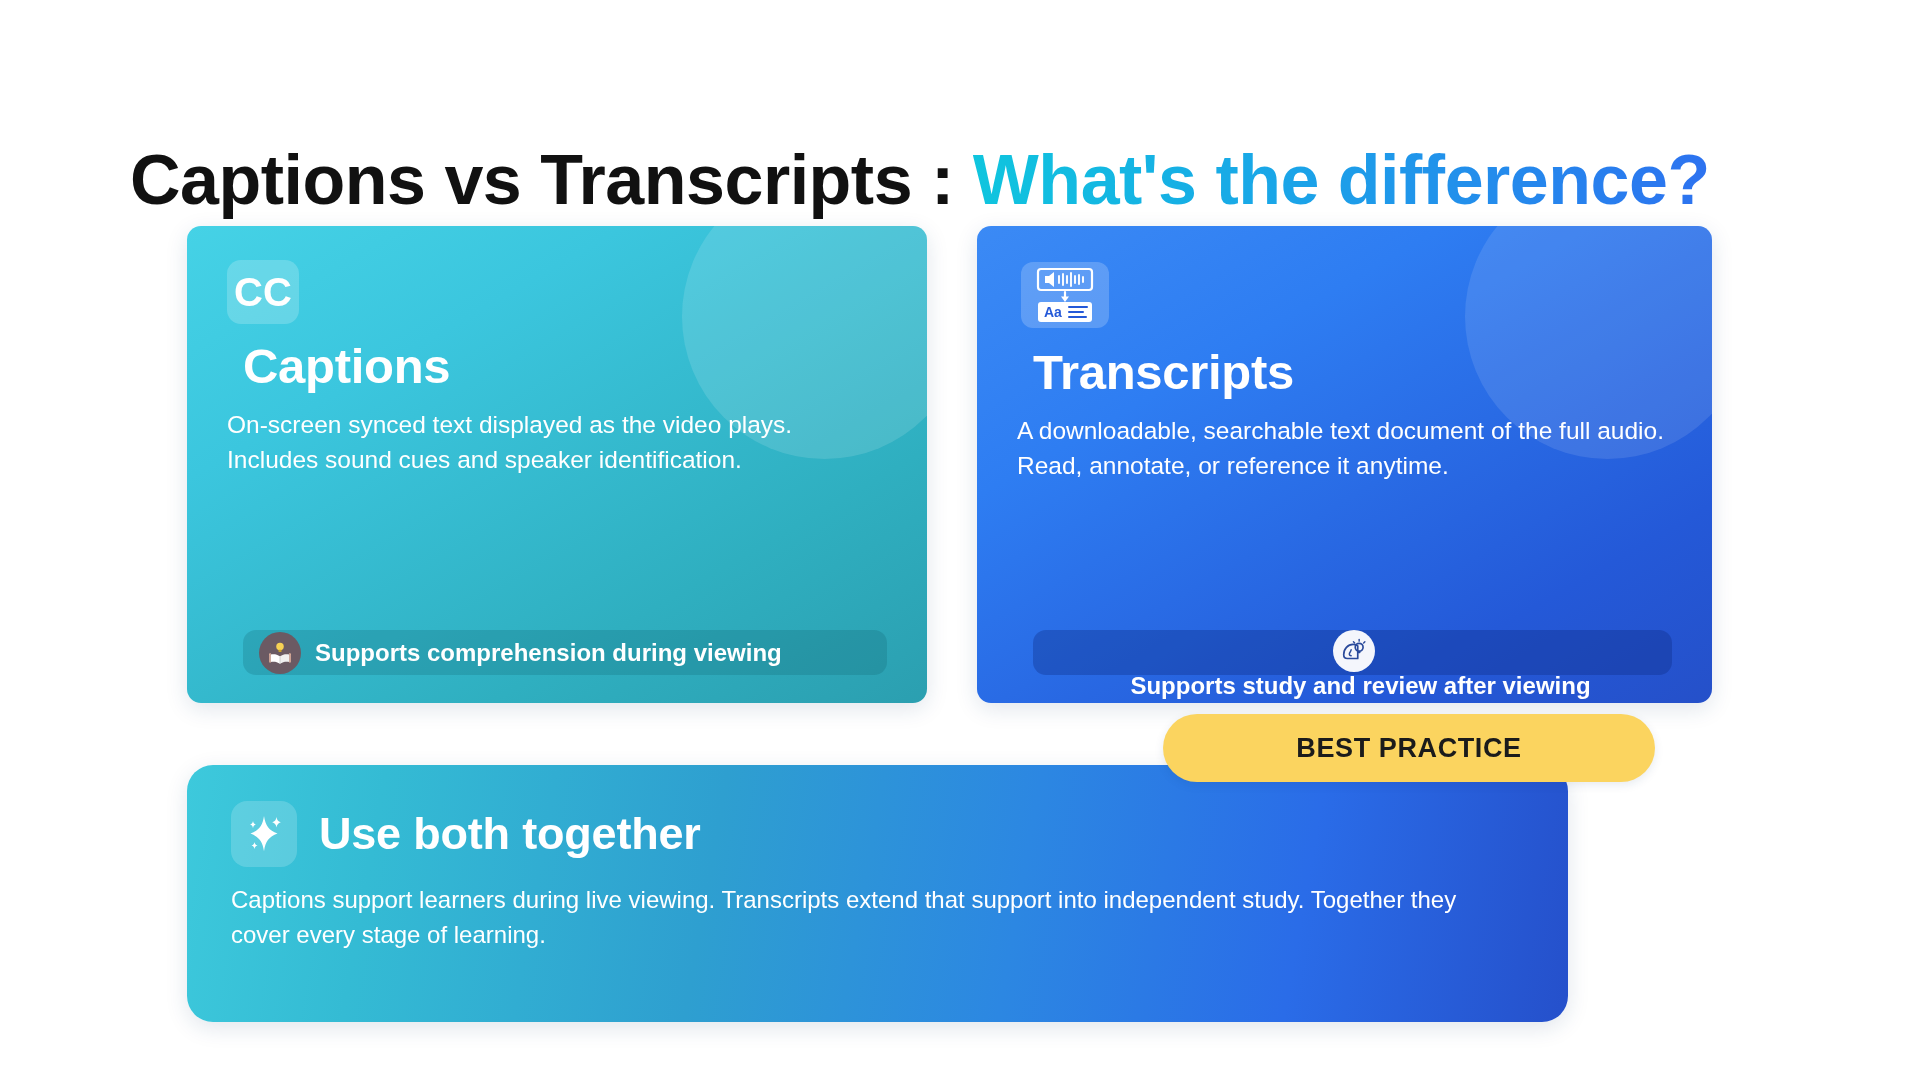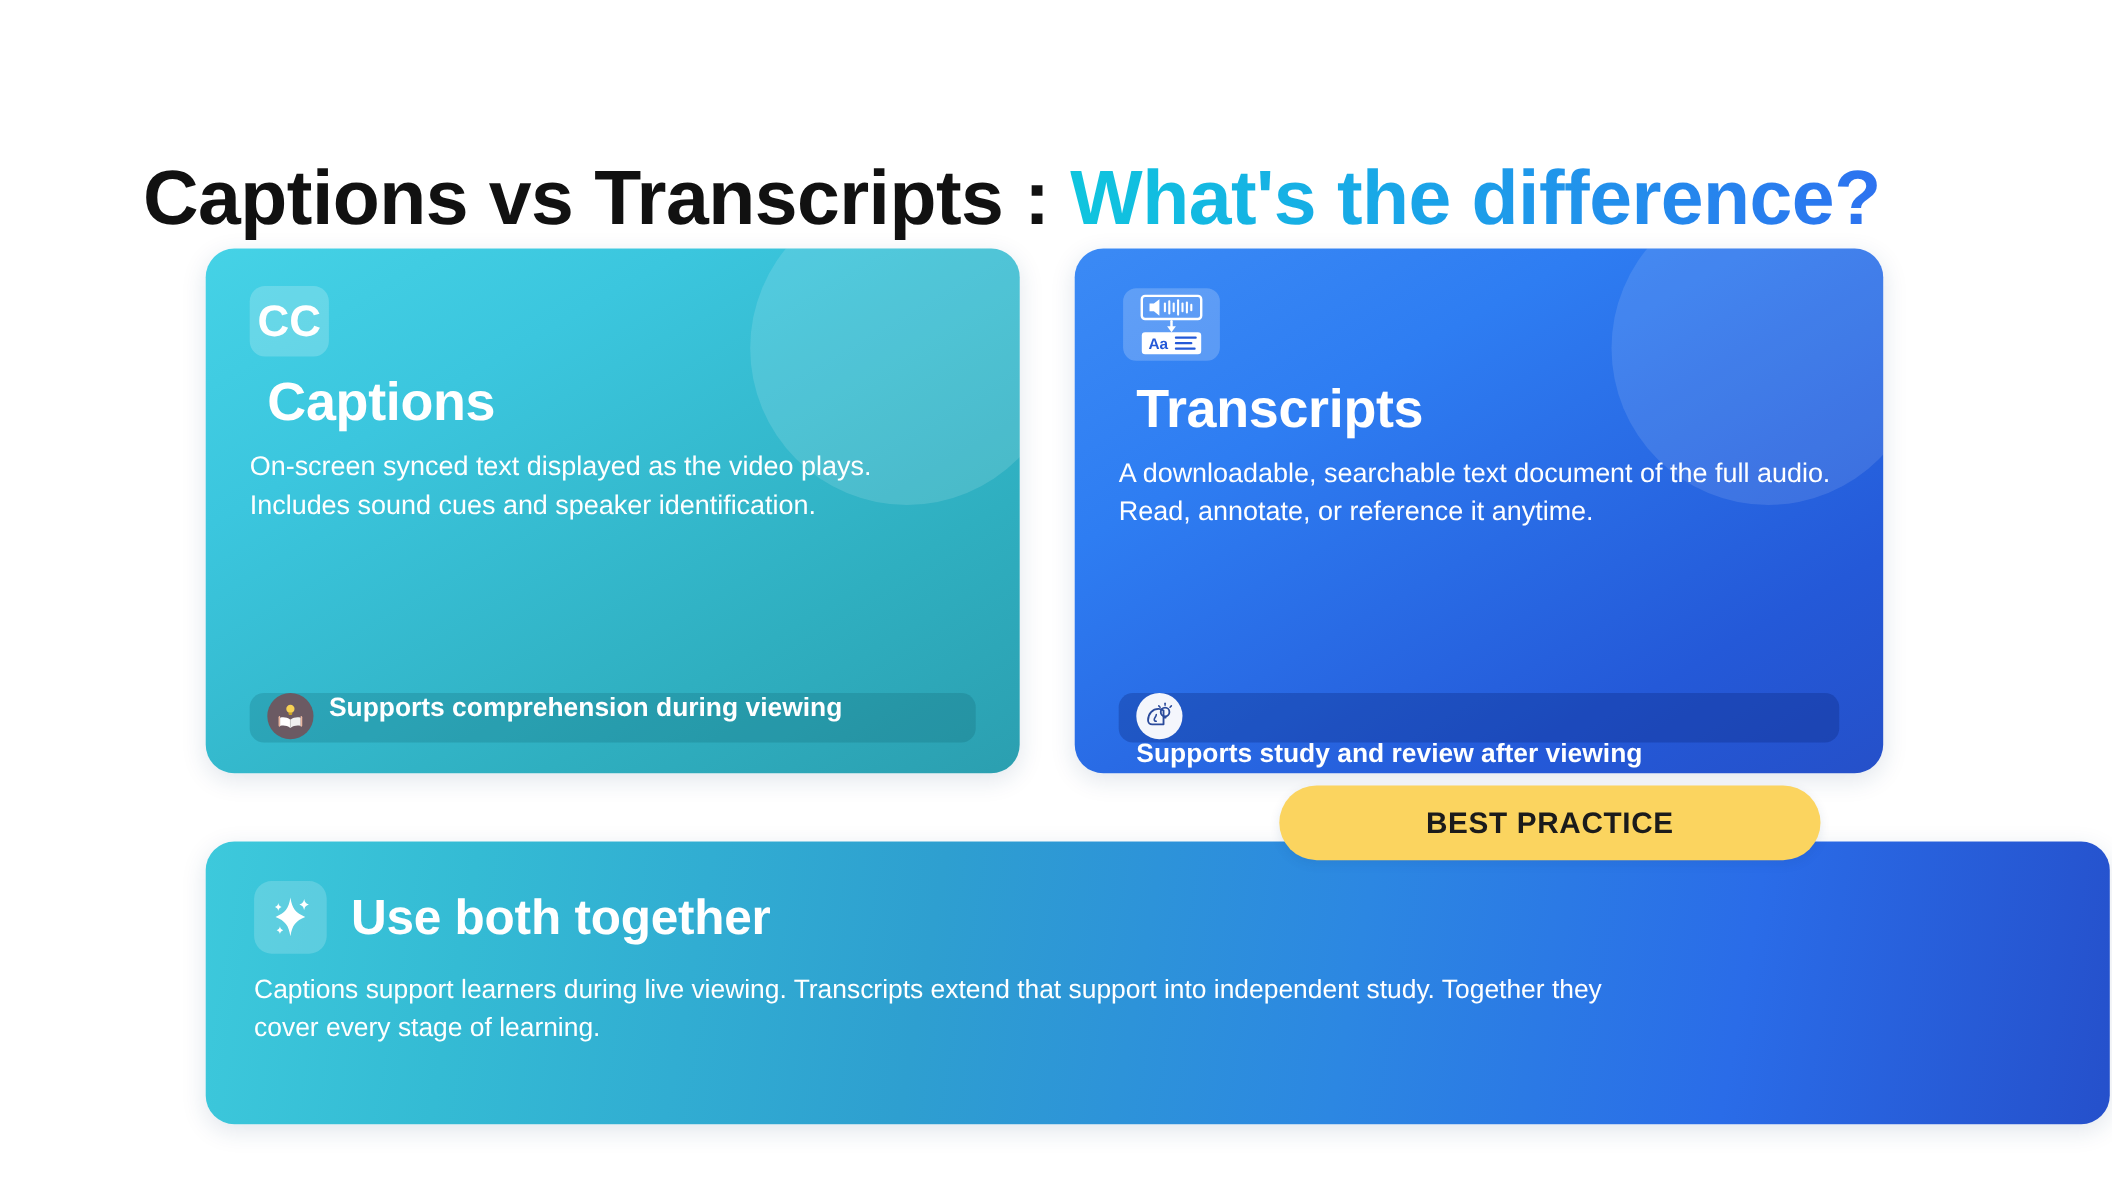--- a/index.html
+++ b/index.html
@@ -43,21 +43,21 @@
     -webkit-background-clip: text;
     background-clip: text;
     color: transparent;
     text-align: center;
     -webkit-text-fill-color: transparent;
   }
 
   
   .card {
     position: absolute;
-    border-radius: 26px;
+    border-radius: 14px;
     overflow: hidden;
     box-shadow: 0 6px 22px rgba(20, 60, 110, 0.13);
   }
 
   .card .deco-circle {
     position: absolute;
     border-radius: 50%;
     pointer-events: none;
   }
 
@@ -141,26 +141,27 @@
     color: #ffffff;
     margin: 0;
     max-width: 590px;
     font-weight: 400;
   }
   #card-transcripts .card-body { max-width: 660px; }
 
   
   .card-badge {
     position: absolute;
-    left: 40px;
+    left: 56px;
     bottom: 28px;
     right: 40px;
     height: 45px;
     border-radius: 13px;
     display: flex;
+    align-items: center;
     padding-left: 16px;
     box-sizing: border-box;
     z-index: 3;
   }
   #card-captions .card-badge { background: rgba(13, 90, 105, 0.22); }
   #card-transcripts .card-badge { background: rgba(10, 35, 120, 0.30); flex-direction: column; }
 
   .badge-emoji {
     width: 42px;
     height: 42px;
@@ -179,21 +180,21 @@
     font-weight: 700;
     color: #ffffff;
     letter-spacing: 0px;
   }
 
   
   #card-both {
     position: absolute;
     left: 187px;
     top: 765px;
-    width: 1731px;
+    width: 1381px;
     height: 257px;
     border-radius: 26px;
     overflow: hidden;
     background: linear-gradient(100deg, #3DC9DC 0%, #34BBD4 14%, #2E9FD0 38%, #2C87E2 60%, #2A6CE8 80%, #2550CB 100%);
     box-shadow: 0 6px 22px rgba(20, 60, 110, 0.13);
   }
   #card-both .both-inner {
     position: relative;
     z-index: 2;
     padding: 36px 44px 0 44px;

